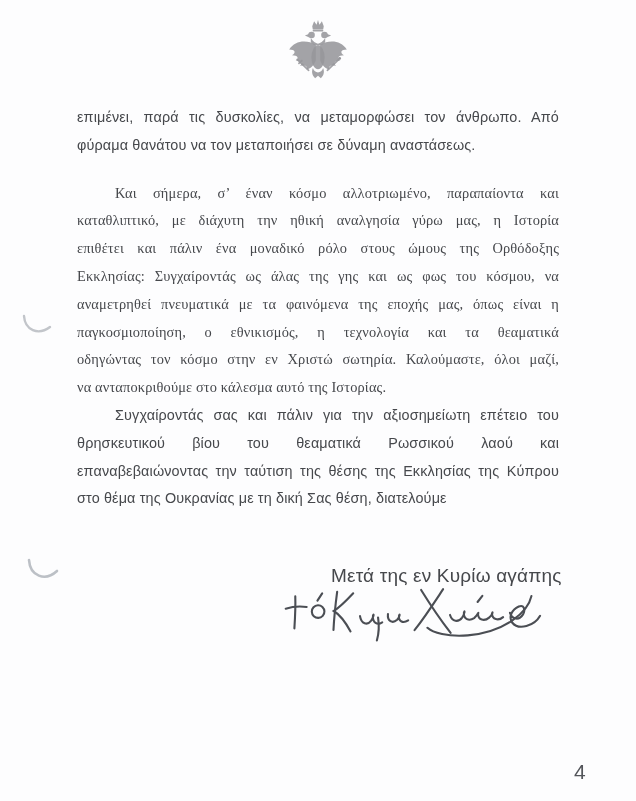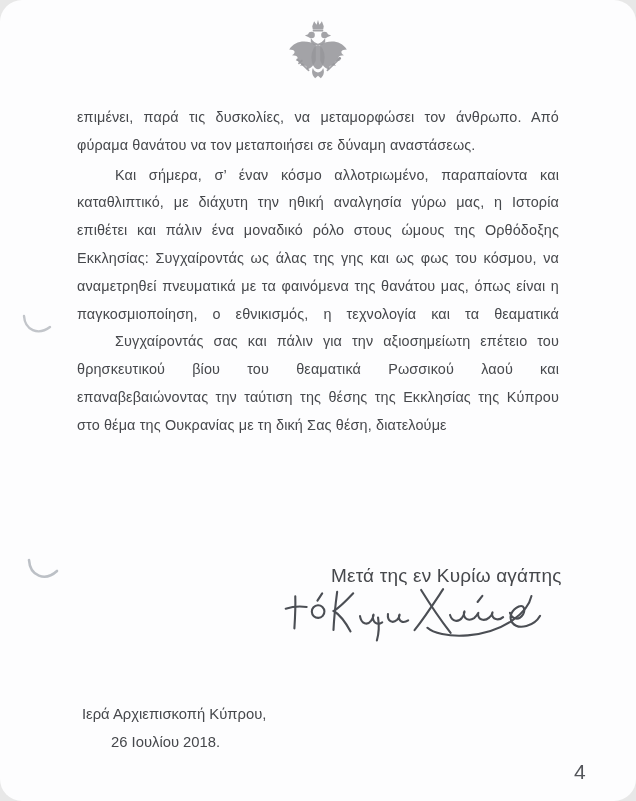--- a/index.html
+++ b/index.html
@@ -1,29 +1,29 @@
 <!DOCTYPE html>
 <html><head>
 <meta charset="utf-8">
 <style>
   html,body{margin:0;padding:0;background:#e8e8e8;}
   .page{
     position:relative;width:636px;height:801px;background:#fdfdfe;
     font-family:"Liberation Sans","DejaVu Sans",sans-serif;
-    color:#46484c;overflow:hidden;margin:0 auto;border-radius:22px;
+    color:#46484c;overflow:hidden;margin:0 auto;
   }
   
   .emblem{position:absolute;left:282px;top:14px;width:72px;height:78px;}
   
   .body-text{
     position:absolute;left:77px;top:104px;width:482px;
     font-size:14.4px;line-height:27.8px;letter-spacing:.01em;
   }
   .para{margin:0;}
-  .para.p2{margin-top:2px;}
+  .para.p2{margin-top:20px;font-family:Liberation Serif, serif;}
   .para.p3{}
   .line{
     height:27.8px;overflow:hidden;
     text-align:justify;text-align-last:justify;-moz-text-align-last:justify;
     white-space:nowrap;
   }
   .line.last{text-align-last:left;-moz-text-align-last:left;white-space:normal;}
   .line.indent{padding-left:38px;}
   
   .closing{position:absolute;left:331px;top:565px;font-size:19px;letter-spacing:.01em;}
@@ -84,22 +84,24 @@
     <div class="para p1">
       <div class="line">επιμένει, παρά τις δυσκολίες, να μεταμορφώσει τον άνθρωπο. Από</div>
       <div class="line last">φύραμα θανάτου να τον μεταποιήσει σε δύναμη αναστάσεως.</div>
     </div>
 
     <div class="para p2">
       <div class="line indent">Και σήμερα, σ’ έναν κόσμο αλλοτριωμένο, παραπαίοντα και</div>
       <div class="line">καταθλιπτικό, με διάχυτη την ηθική αναλγησία γύρω μας, η Ιστορία</div>
       <div class="line">επιθέτει και πάλιν ένα μοναδικό ρόλο στους ώμους  της Ορθόδοξης</div>
       <div class="line">Εκκλησίας: Συγχαίροντάς ως άλας της γης και ως φως του κόσμου, να</div>
-      <div class="line">αναμετρηθεί πνευματικά με τα φαινόμενα της θανάτου μας, όπως είναι η</div>
+      <div class="line">αναμετρηθεί πνευματικά με τα φαινόμενα της εποχής μας, όπως είναι η</div>
       <div class="line">παγκοσμιοποίηση, ο εθνικισμός, η τεχνολογία και τα θεαματικά</div>
+      <div class="line">οδηγώντας τον κόσμο στην εν Χριστώ σωτηρία. Καλούμαστε, όλοι μαζί,</div>
+      <div class="line last">να ανταποκριθούμε στο κάλεσμα αυτό της Ιστορίας.</div>
     </div>
 
     <div class="para p3">
       <div class="line indent">Συγχαίροντάς σας και πάλιν για την αξιοσημείωτη επέτειο του</div>
       <div class="line">θρησκευτικού βίου του θεαματικά Ρωσσικού λαού και</div>
       <div class="line">επαναβεβαιώνοντας την ταύτιση της θέσης της Εκκλησίας της Κύπρου</div>
       <div class="line last">στο θέμα της Ουκρανίας με τη δική Σας θέση, διατελούμε</div>
     </div>
 
   </div>
@@ -126,20 +128,16 @@
       <path d="M163,10 C153,24 144,37 133,50"></path>
 
       <path d="M169,36 C171,43 177,44 181,39 C184,35 184,31 183,34 C182,41 188,43 193,40 C197,37 198,33 197,36 C197,42 203,44 208,40 C212,37 212,33 211,36 C211,42 217,44 222,40"></path>
       <path d="M197,24 L202,18"></path>
 
       <path d="M229,36 C231,43 238,44 242,38 C245,33 243,28 238,30 C231,33 227,40 231,46 C237,54 253,50 259,40"></path>
       <path d="M251,20 C247,36 223,55 186,57 C166,58 151,53 146,48"></path>
     </g>
   </svg>
 
-  <div class="date-block">
-    <div class="place-line">Ιερά Αρχιεπισκοπή Κύπρου,</div>
-    <div class="date-line">26 Ιουλίου 2018.</div>
-  </div>
 
   <div class="page-number">4</div>
 
 </div>
 
 </body></html>

